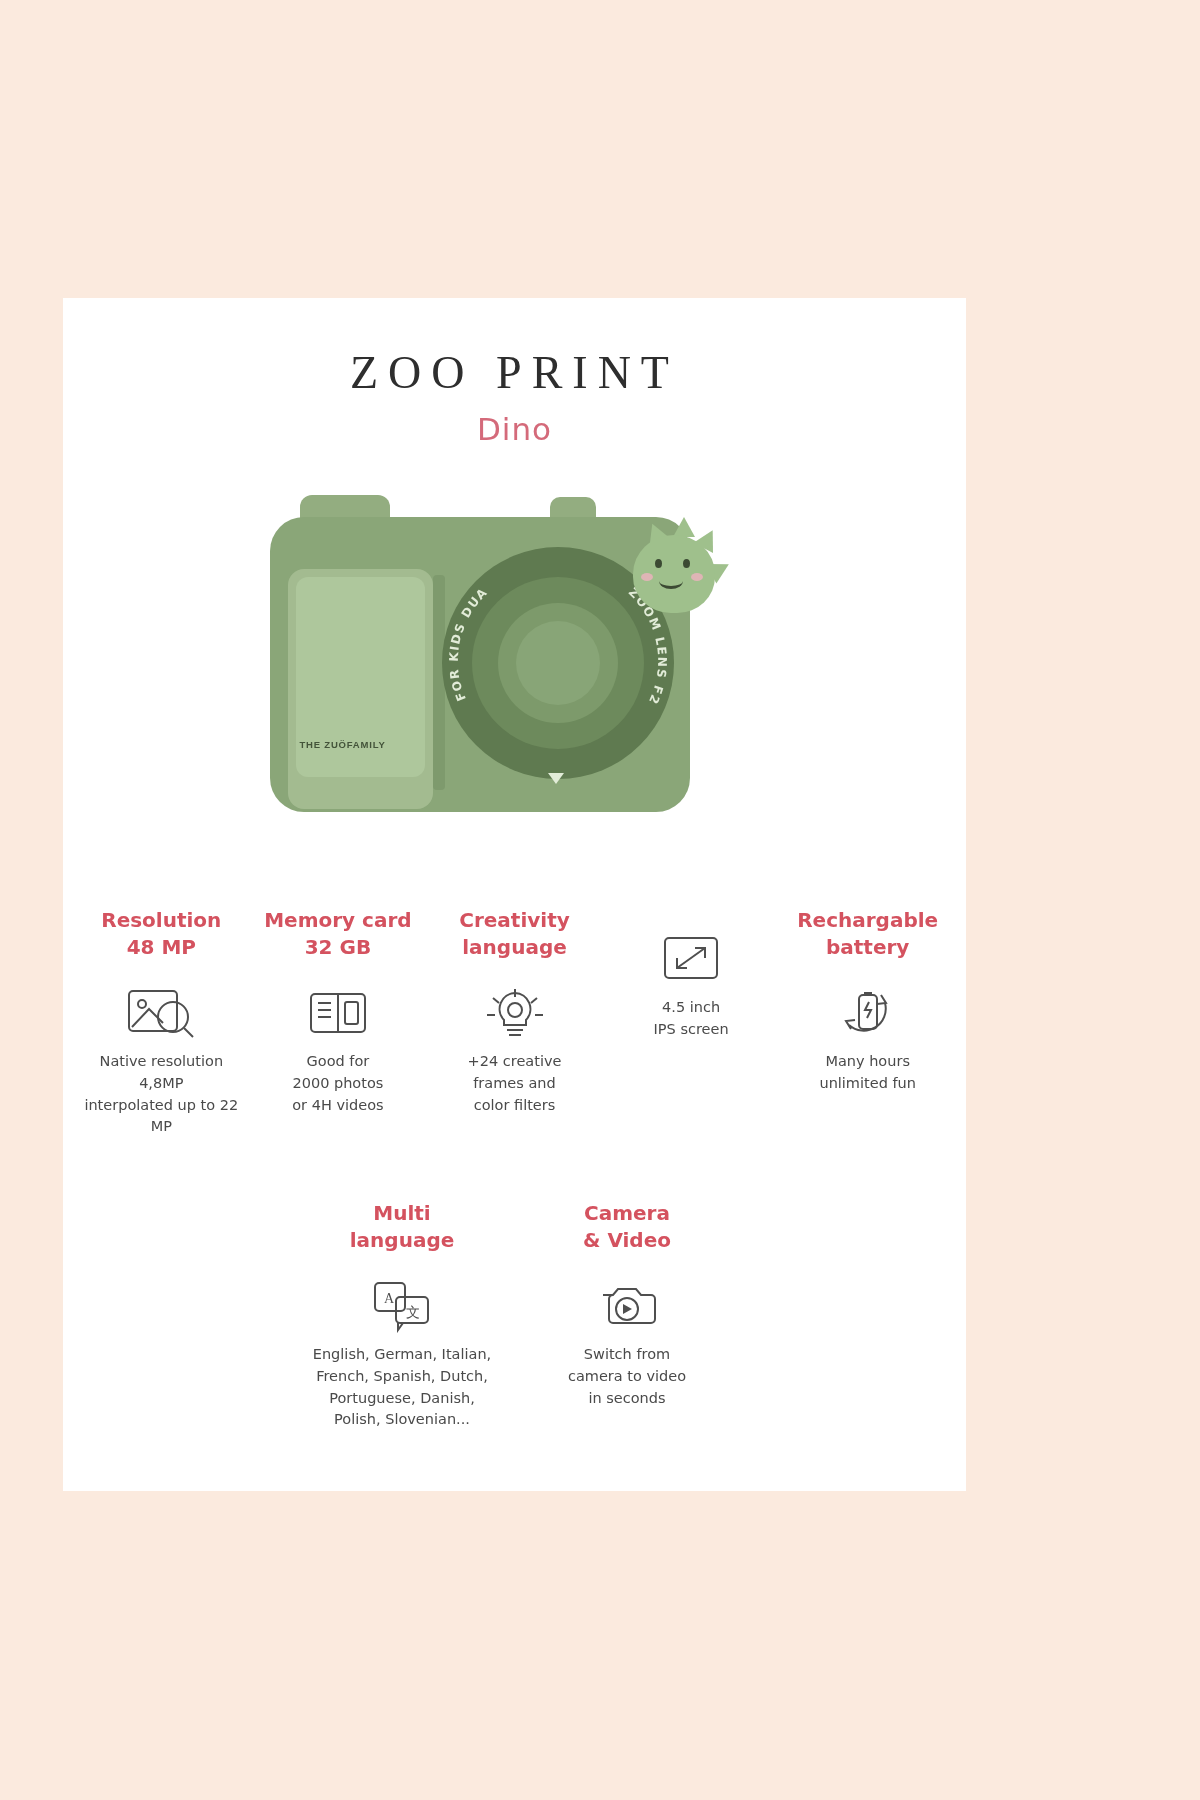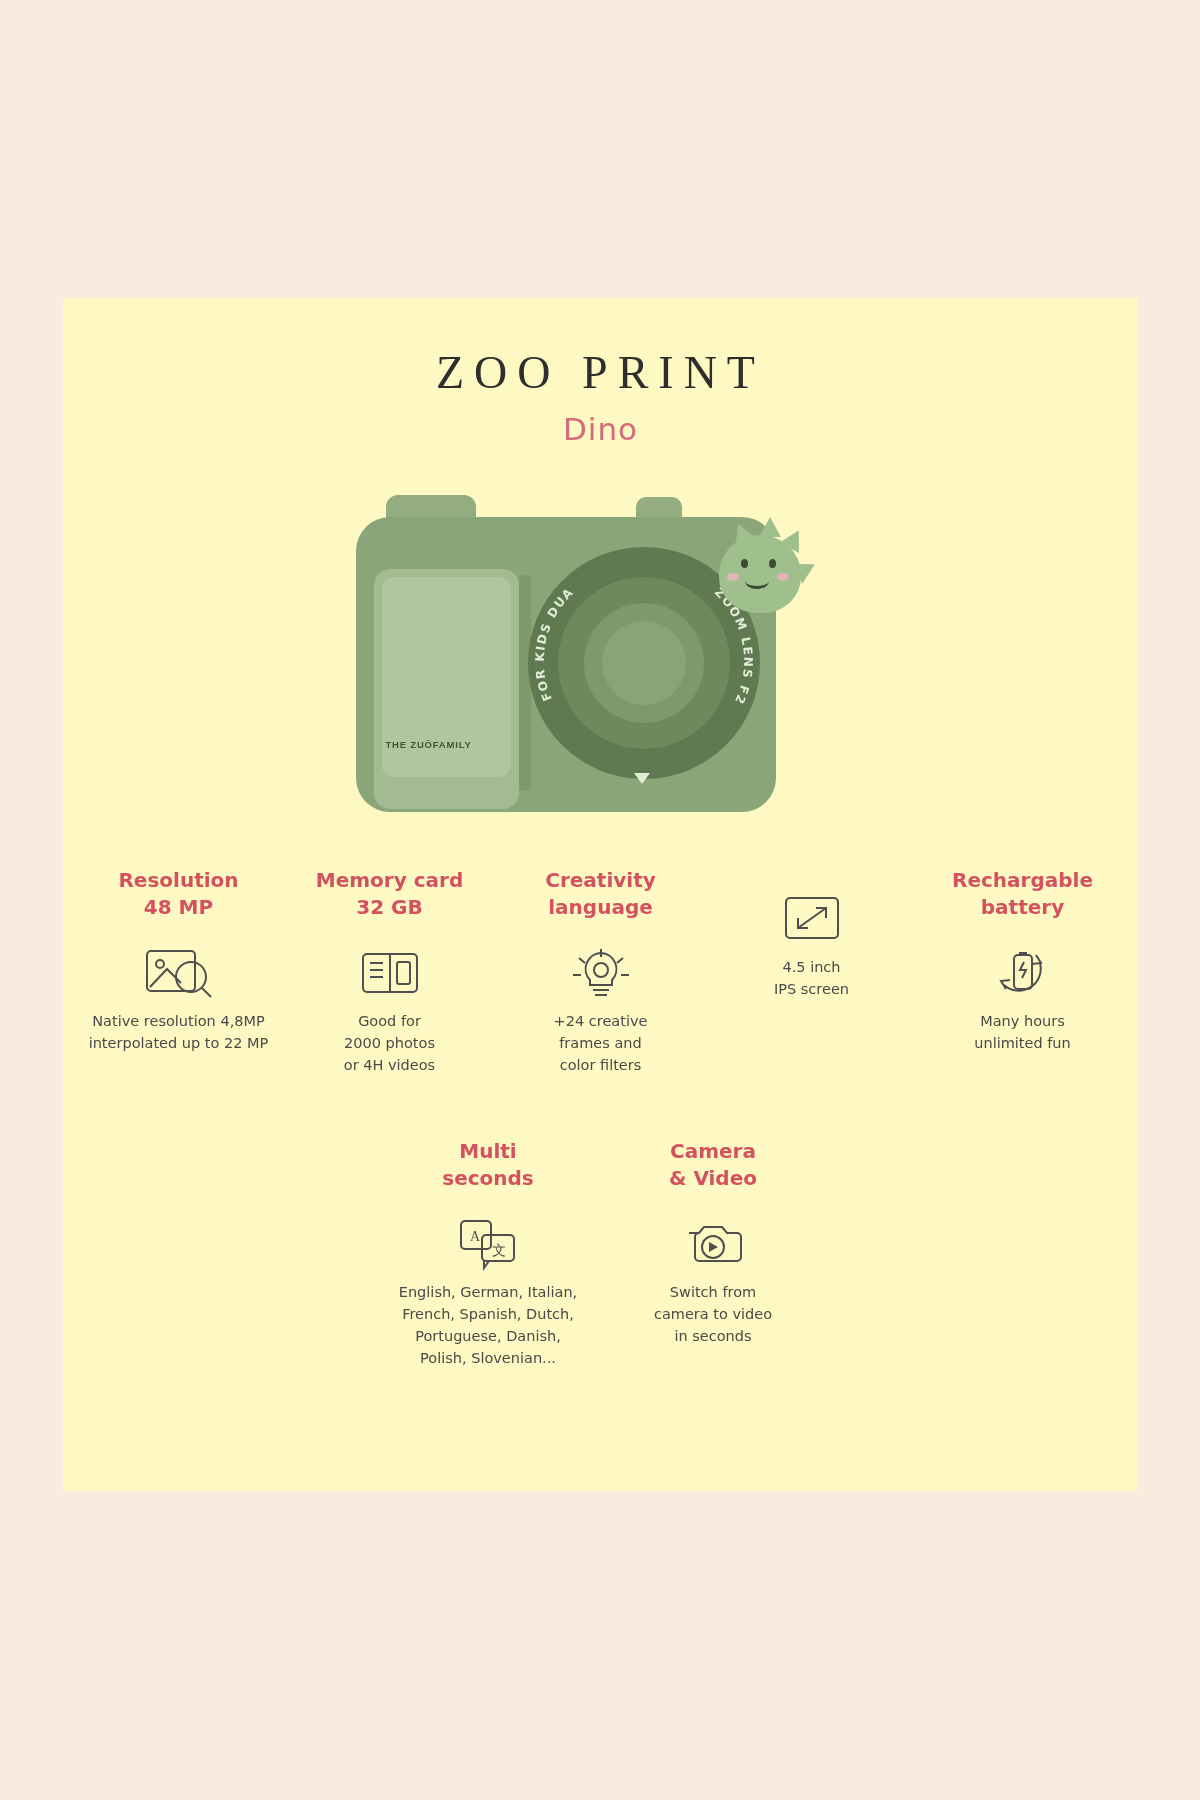--- a/index.html
+++ b/index.html
@@ -10,23 +10,23 @@
     width: 1200px;
     height: 1800px;
     background: #fbeade;
     font-family: "Liberation Sans", sans-serif;
     overflow: hidden;
   }
   .page {
     position: absolute;
     left: 63px;
     top: 298px;
-    width: 1075px;
+    width: 903px;
     height: 1193px;
-    background: #fef9c3;
+    background: #ffffff;
   }
 
   
   .title {
     text-align: center;
     font-family: "Liberation Serif", serif;
     font-size: 46px;
     letter-spacing: 10px;
     color: #2e2e2e;
     margin-top: 48px;
@@ -216,21 +216,21 @@
     border-radius: 0 0 50% 50%;
   }
 
   
   .grid {
     display: flex;
     justify-content: center;
     padding: 0 10px;
   }
   .grid.row1 {
-    margin-top: 50px;
+    margin-top: 90px;
   }
   .grid.row2 {
     margin-top: 62px;
   }
   .cell {
     width: 215px;
     text-align: center;
     padding: 0 4px;
     box-sizing: border-box;
   }
@@ -393,21 +393,21 @@
       </div>
       <div class="f-desc">Many hours
 unlimited fun</div>
     </div>
   </div>
 
   <div class="grid row2">
 
     <div class="cell narrow">
       <div class="f-title">Multi
-seconds</div>
+language</div>
       <div class="f-icon">
         <svg class="ico" width="64" height="56" viewBox="0 0 64 56">
           <rect x="5" y="6" width="30" height="28" rx="4"></rect>
           <rect x="26" y="20" width="32" height="26" rx="4"></rect>
           <path d="M33 46 l-5 7 v-7"></path>
           <text x="14" y="26" font-size="14" fill="#4f4f4f" stroke="none" font-family="Liberation Serif, serif">A</text>
           <text x="36" y="40" font-size="14" fill="#4f4f4f" stroke="none" font-family="DejaVu Sans, sans-serif">文</text>
         </svg>
       </div>
       <div class="f-desc">English, German, Italian,

